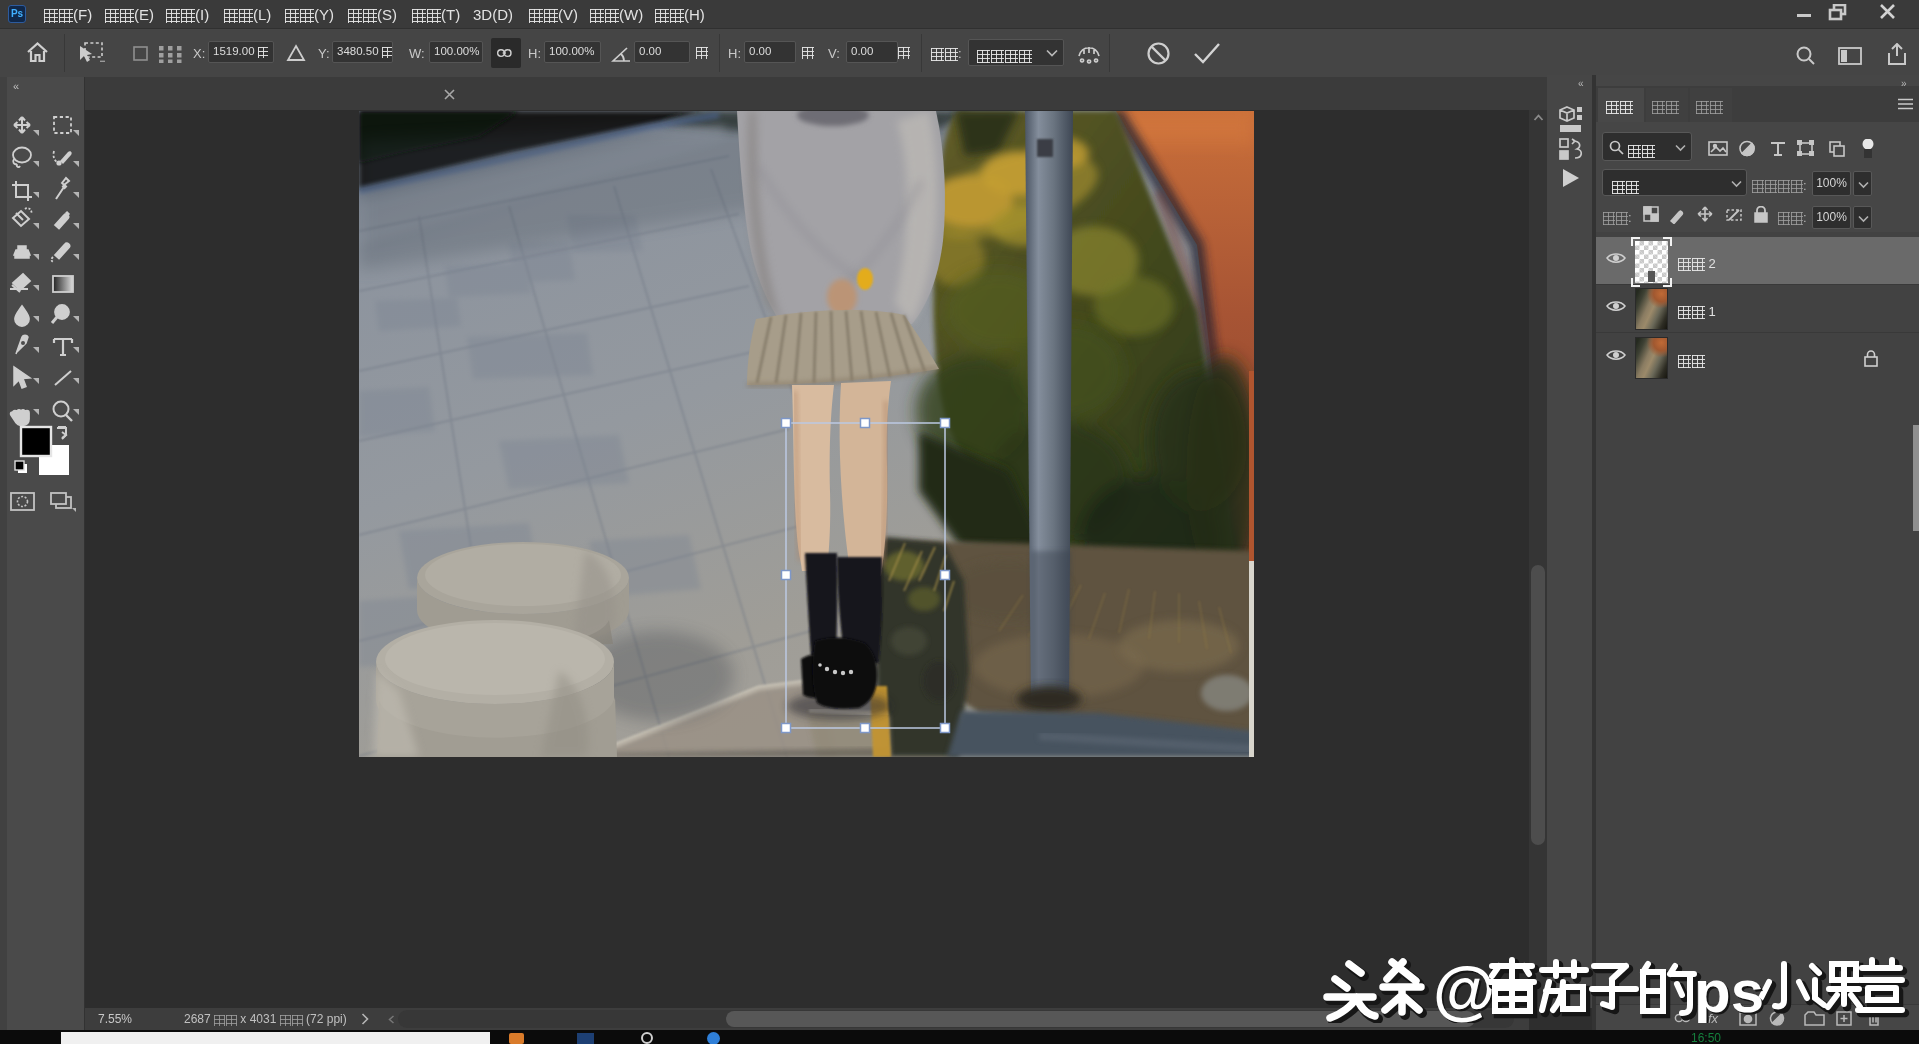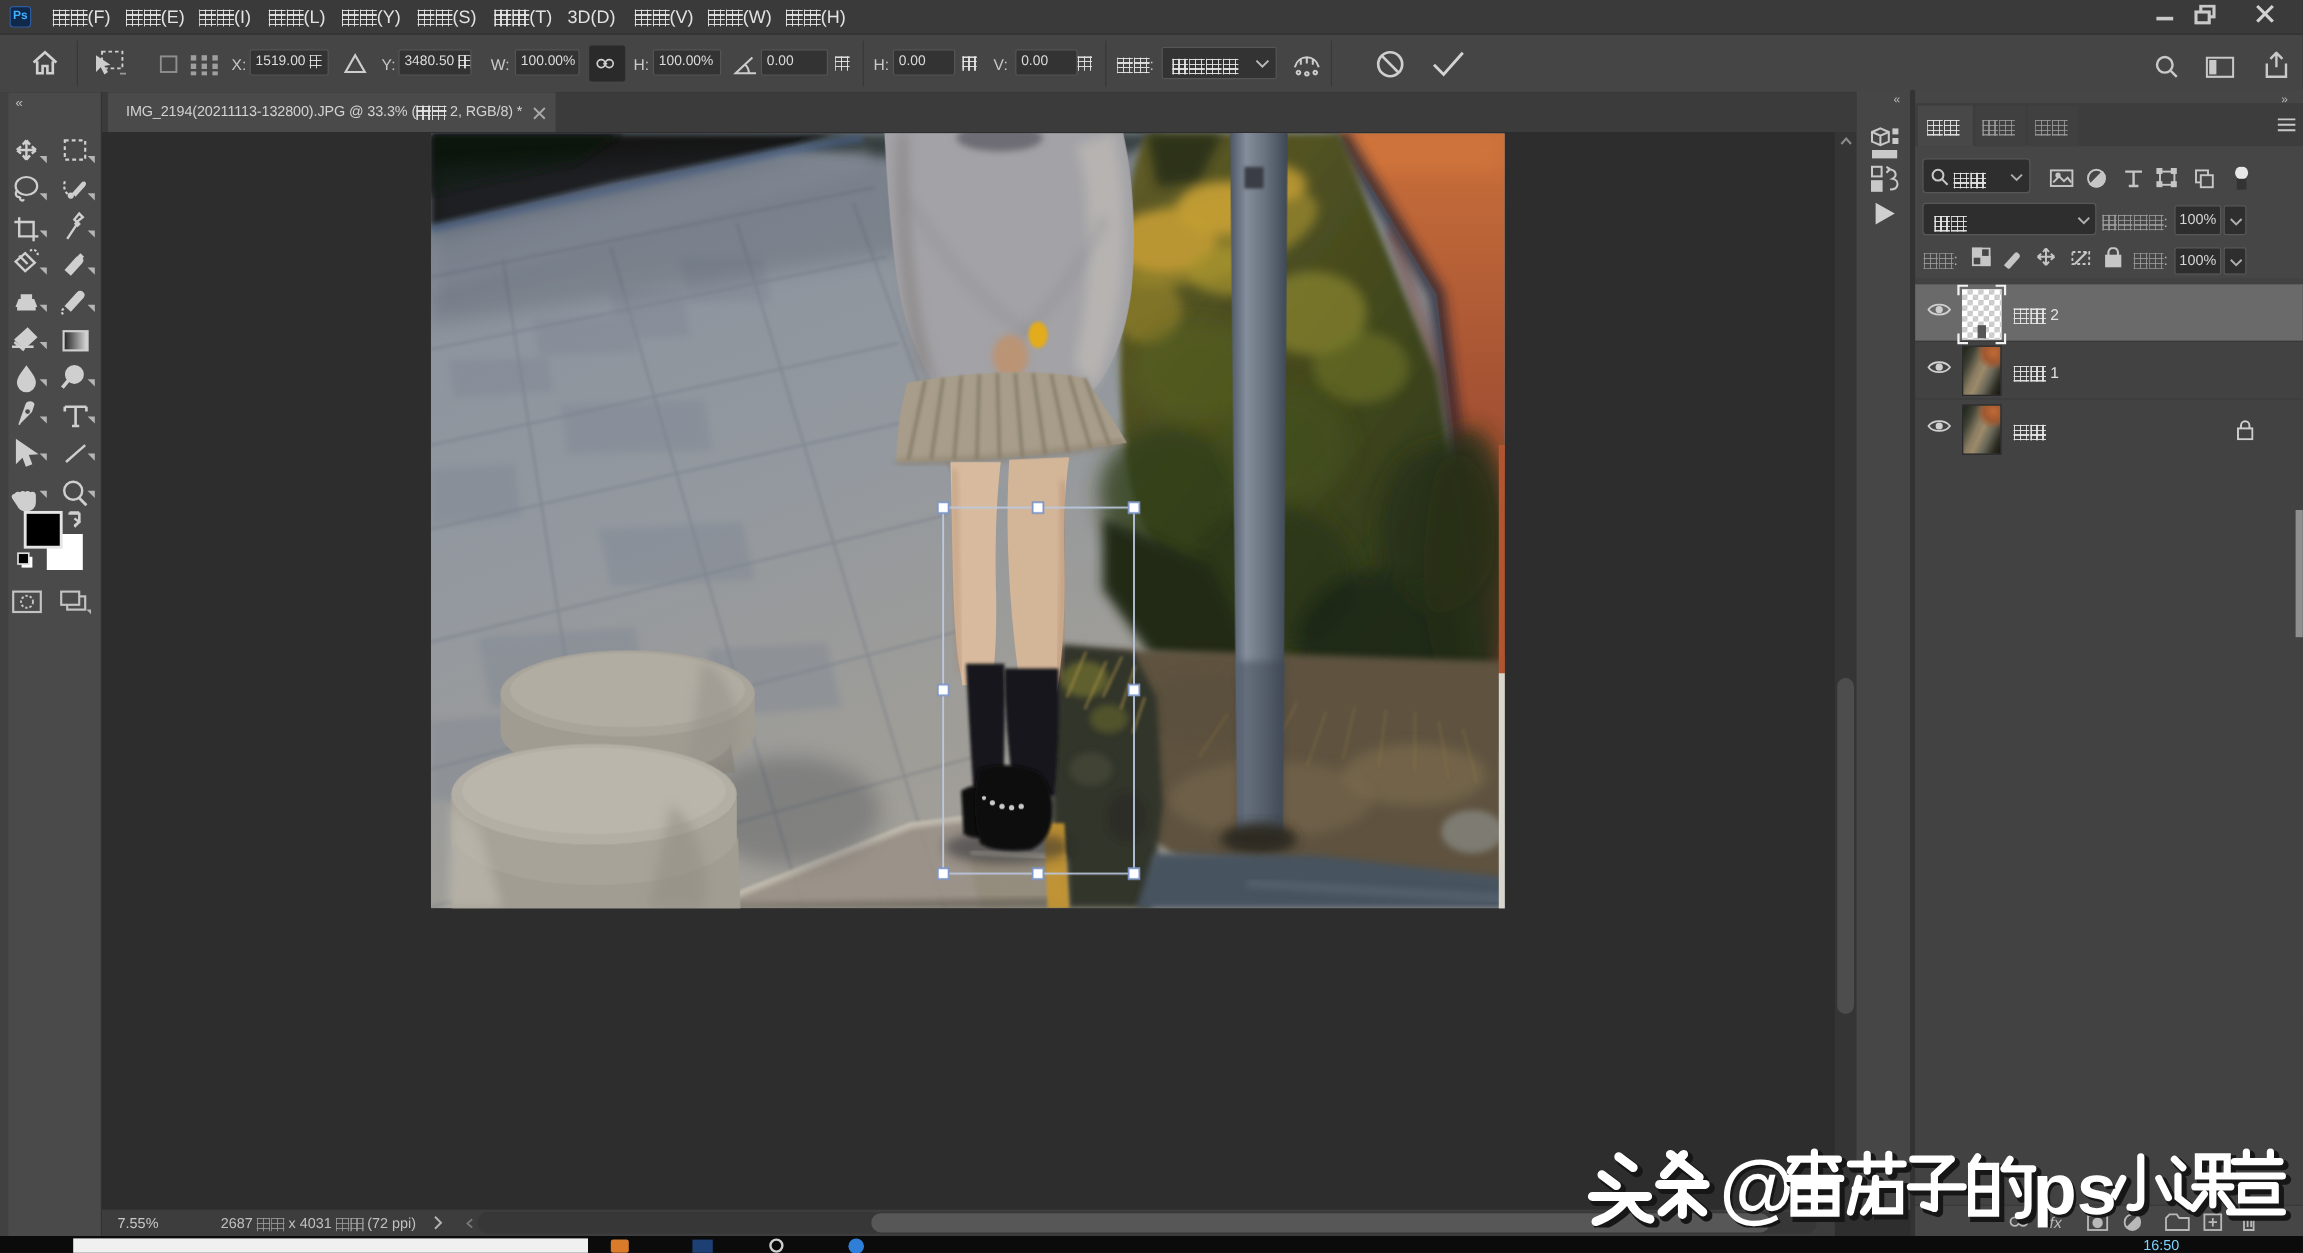--- a/index.html
+++ b/index.html
@@ -125,21 +125,20 @@
  <svg class="abs" style="left:1838px;top:18px" width="24" height="18" viewBox="0 0 24 18">
       <rect x="1" y="1" width="22" height="16" fill="none" stroke="#c9c9c9" stroke-width="1.8"></rect>
       <rect x="3" y="3" width="6" height="12" fill="#c9c9c9"></rect>
     </svg>
  <svg class="abs" style="left:1886px;top:14px" width="22" height="24" viewBox="0 0 22 24">
       <path d="M11,1 V13 M6,6 L11,1 L16,6" fill="none" stroke="#c9c9c9" stroke-width="2"></path>
       <path d="M3,10 V21 H19 V10" fill="none" stroke="#c9c9c9" stroke-width="2"></path>
     </svg>
 </div>
 <div class="abs" id="tabstrip">
- <div class="abs" style="left:5px;top:0px;width:373px;height:34px;background:#4a4a4a;color:#d2d2d2;font-size:12px;letter-spacing:-0.1px;line-height:33px;padding-left:15px">IMG_2194(20211113-132800).JPG @ 33.3% (<i class="cj" style="width:12px;height:12px"></i><i class="cj" style="width:12px;height:12px;margin-left:1px"></i> 2, RGB/8) *</div>
  <svg class="abs" style="left:358px;top:11px" width="13" height="13" viewBox="0 0 13 13">
       <path d="M2,2 L11,11 M11,2 L2,11" stroke="#a8a8a8" stroke-width="1.6"></path>
     </svg>
 </div>
 <div class="abs" id="toolbar">
  <div class="abs" style="left:0;top:0;width:7px;height:953px;background:#414141"></div>
  <div class="abs" style="left:13px;top:3px;color:#c0c0c0;font-size:11px;letter-spacing:-1px">«</div>
  <svg class="abs" style="left:0px;top:36px" width="85" height="390" viewBox="0 0 85 390">
   <g fill="none" stroke="#cfcfcf" stroke-width="1.8">
    <path d="M22,4 V20 M14,12 H30 M22,4 L19,7.5 M22,4 L25,7.5 M22,20 L19,16.5 M22,20 L25,16.5 M14,12 L17.5,9 M14,12 L17.5,15 M30,12 L26.5,9 M30,12 L26.5,15" stroke-width="2"></path>
@@ -604,21 +603,21 @@
     </svg>
  <div class="abs" style="left:313px;top:2px;width:1116px;height:18px;background:#373737;border-radius:9px"></div>
  <div class="abs" style="left:641px;top:3px;width:749px;height:16px;background:#575757;border-radius:8px"></div>
 </div>
 <div class="abs" id="taskbar">
  <div class="abs" style="left:61px;top:2px;width:429px;height:12px;background:#f0f0f0"></div>
  <div class="abs" style="left:509px;top:3px;width:15px;height:11px;background:#d97b2a;border-radius:2px"></div>
  <div class="abs" style="left:577px;top:3px;width:17px;height:11px;background:#1d3f73"></div>
  <div class="abs" style="left:641px;top:2px;width:12px;height:12px;border:2px solid #cfcfcf;border-radius:50%"></div>
  <div class="abs" style="left:707px;top:2px;width:13px;height:13px;background:#2f7fd8;border-radius:50%"></div>
- <div class="abs" style="left:1786px;top:1px;color:#7dd3fc;font-size:12px">16:50</div>
+ <div class="abs" style="left:1691px;top:1px;color:#15803d;font-size:12px">16:50</div>
 </div>
 <div class="abs" style="left:1913px;top:425px;width:6px;height:106px;background:#8f8f8f"></div>
 <svg class="abs" id="watermark" style="left:1320px;top:948px" width="599" height="75" viewBox="0 0 599 75">
  <defs>
   <g id="wm">
    <path class="s" d="M26,6 l12,9 M12,21 l12,9 M4,39 h46 M34,39 c-5,9 -16,17 -27,21 M34,39 c2,9 9,17 18,19"></path>
    <path class="s" d="M80,4 l-16,17 M69,4 l24,19 M60,29 h38 M79,29 v25 M79,37 l-17,15 M79,37 l17,15"></path>
   </g>
   <g id="wm2">
    <path class="s" d="M132,8 h40 M139,8 l-7,10 M152,2 v22 M164,8 l5,8 M130,24 h44 M135,30 h35 v23 h-35 z M152,30 v23 M135,41 h35"></path>

